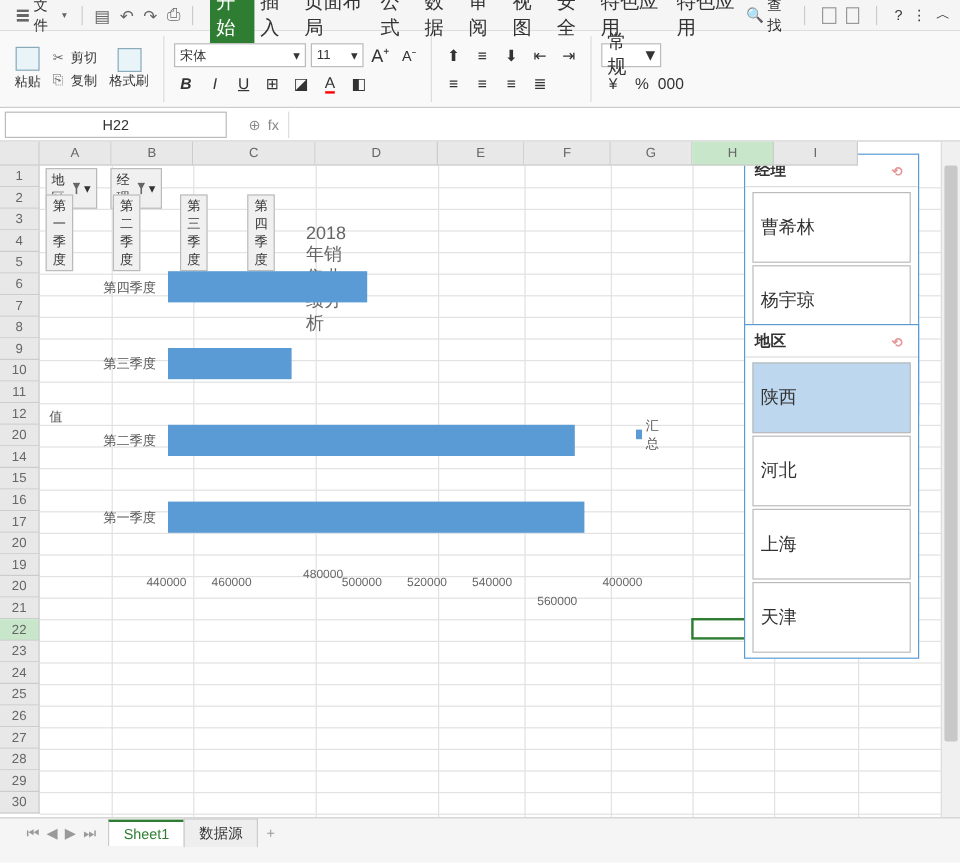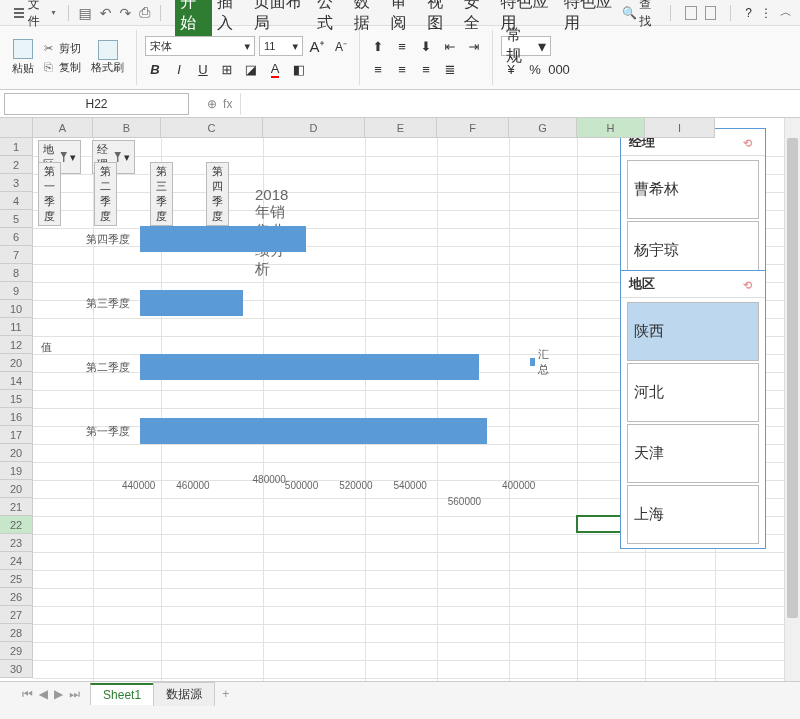--- a/index.html
+++ b/index.html
@@ -382,22 +382,22 @@
         </div>
     </div>
     <div class="slicer" style="top:152px;left:620px">
       <div class="slicer-head">
         <span>地区</span>
         <span class="clear-filter"></span>
       </div>
       <div class="slicer-body" id="slicer-reg">
           <div class="slicer-item sel">陕西</div>
           <div class="slicer-item">河北</div>
+          <div class="slicer-item">上海</div>
           <div class="slicer-item">天津</div>
-          <div class="slicer-item">上海</div>
         </div>
     </div>
   </div>
 </div>
 
 <div class="sheettabs">
   <div class="shnav">
     <span>⏮</span>
     <span>◀</span>
     <span>▶</span>

